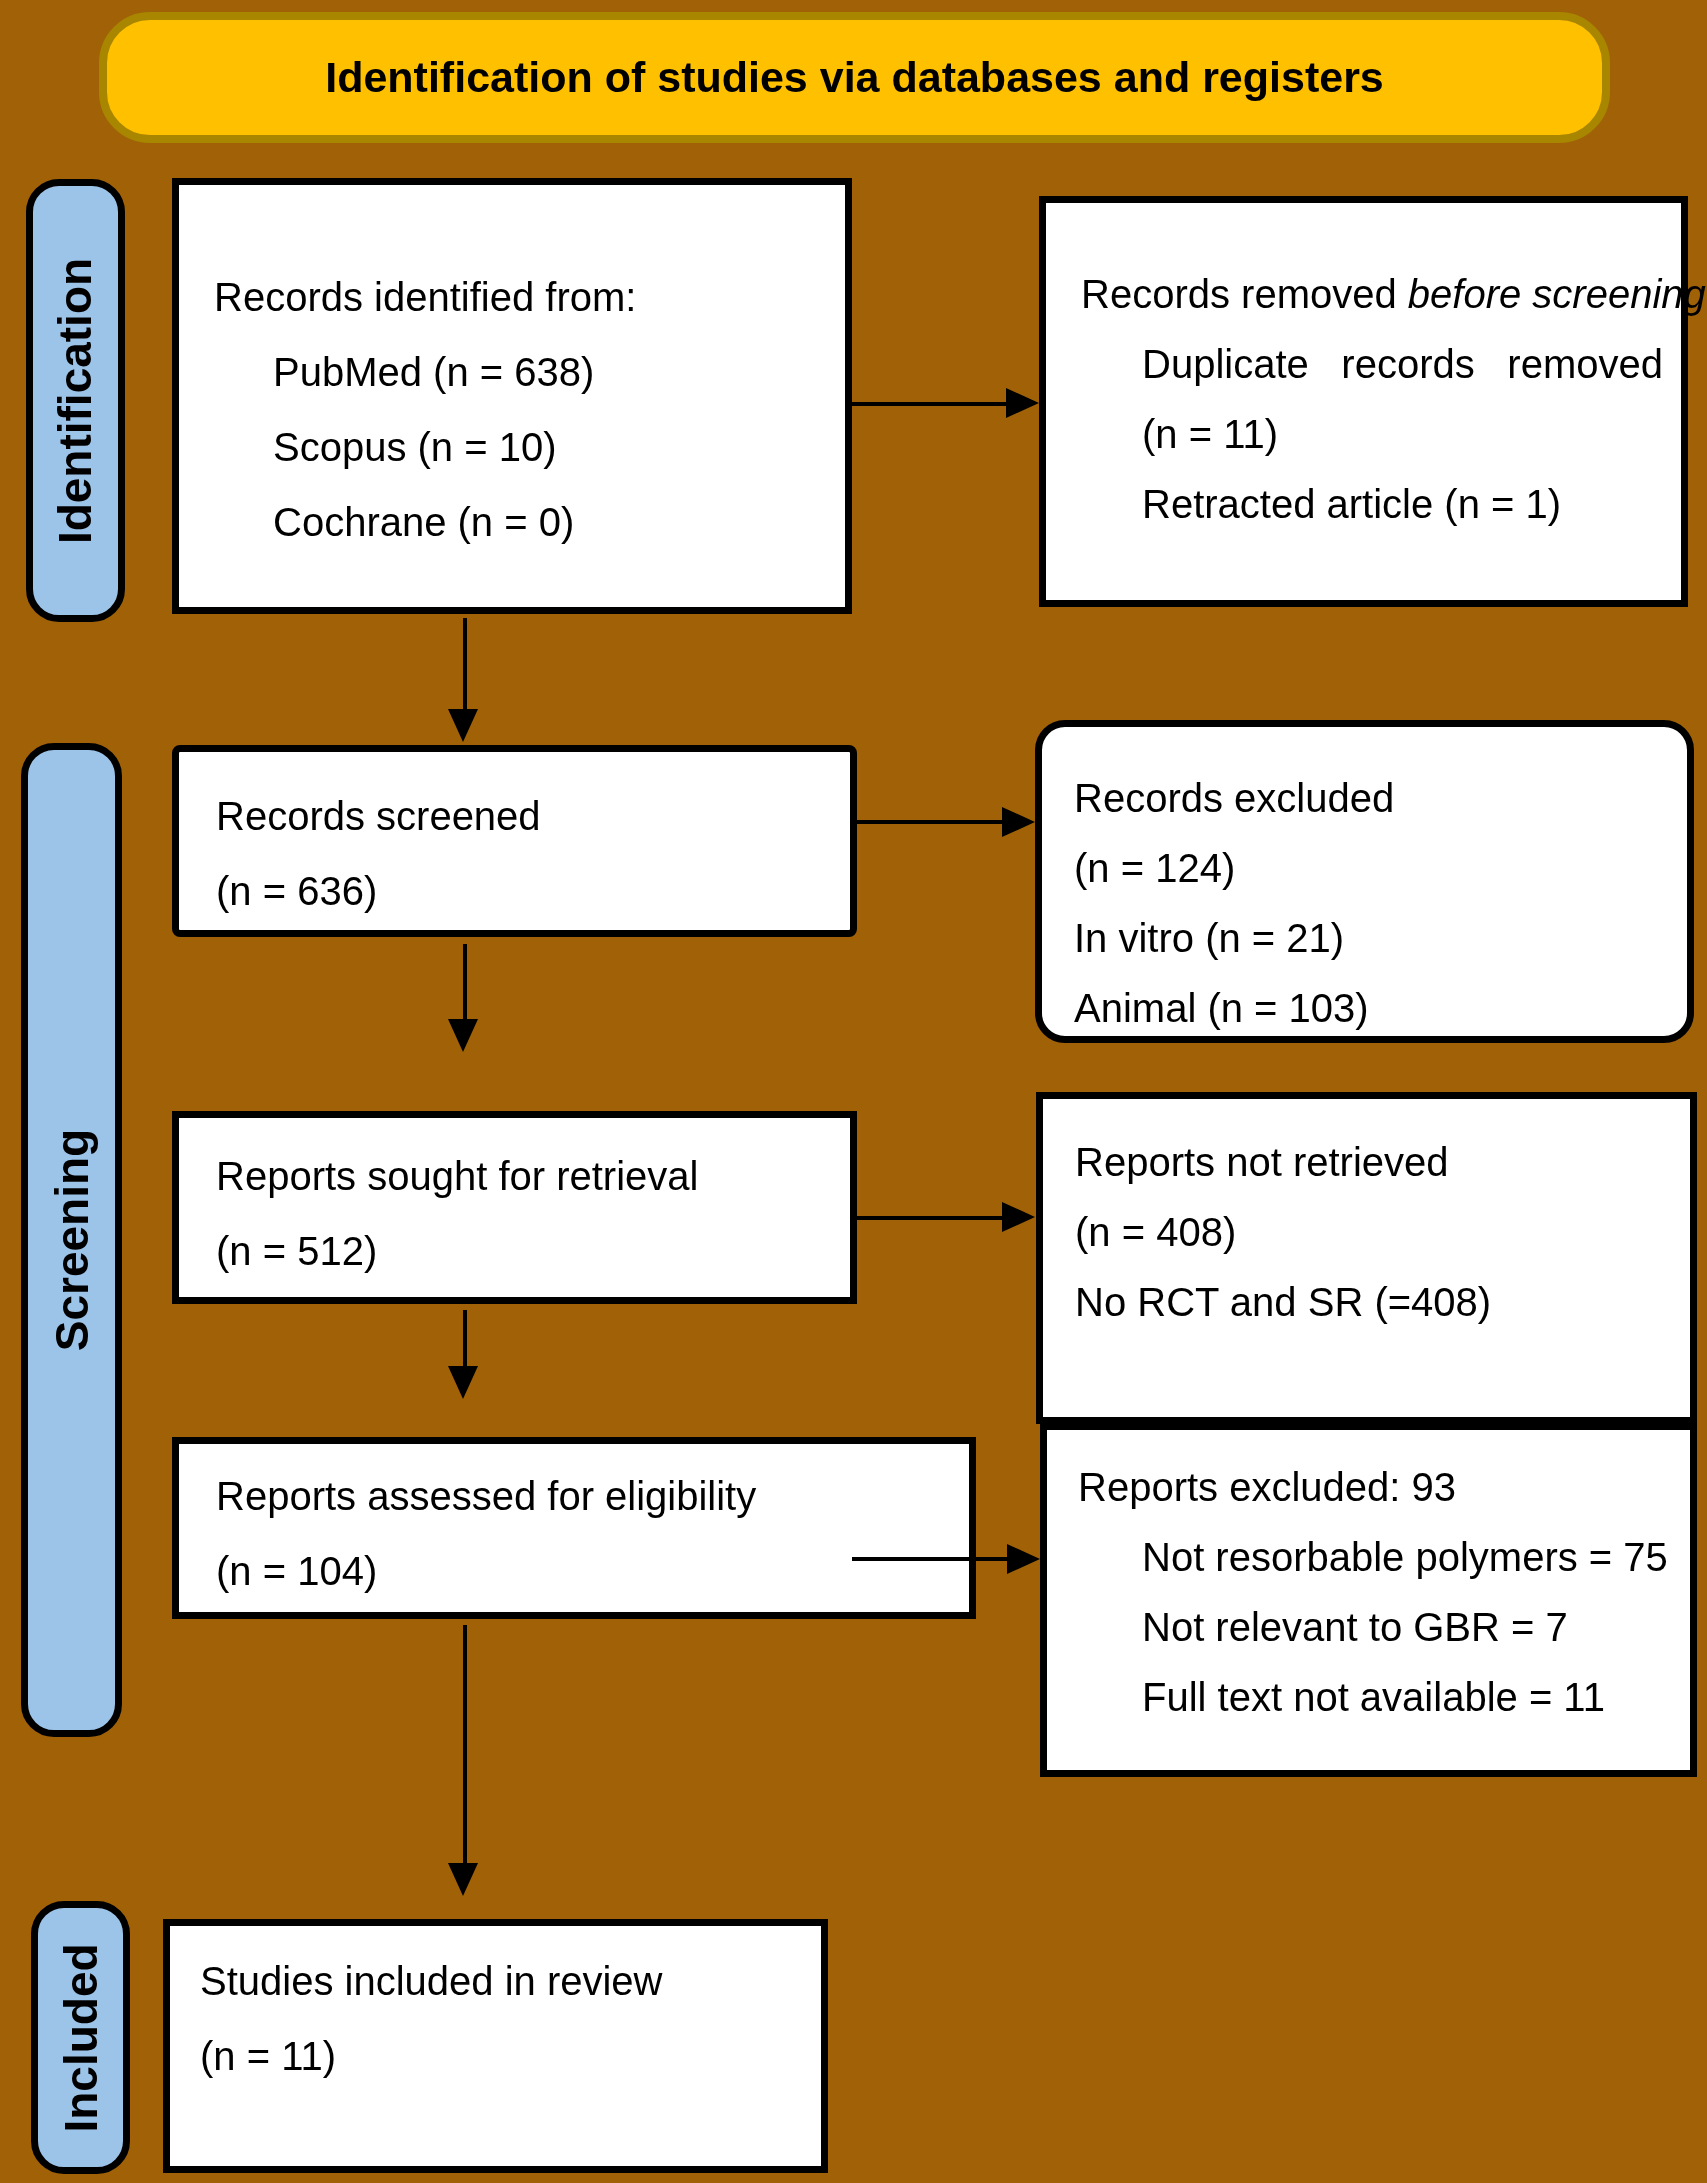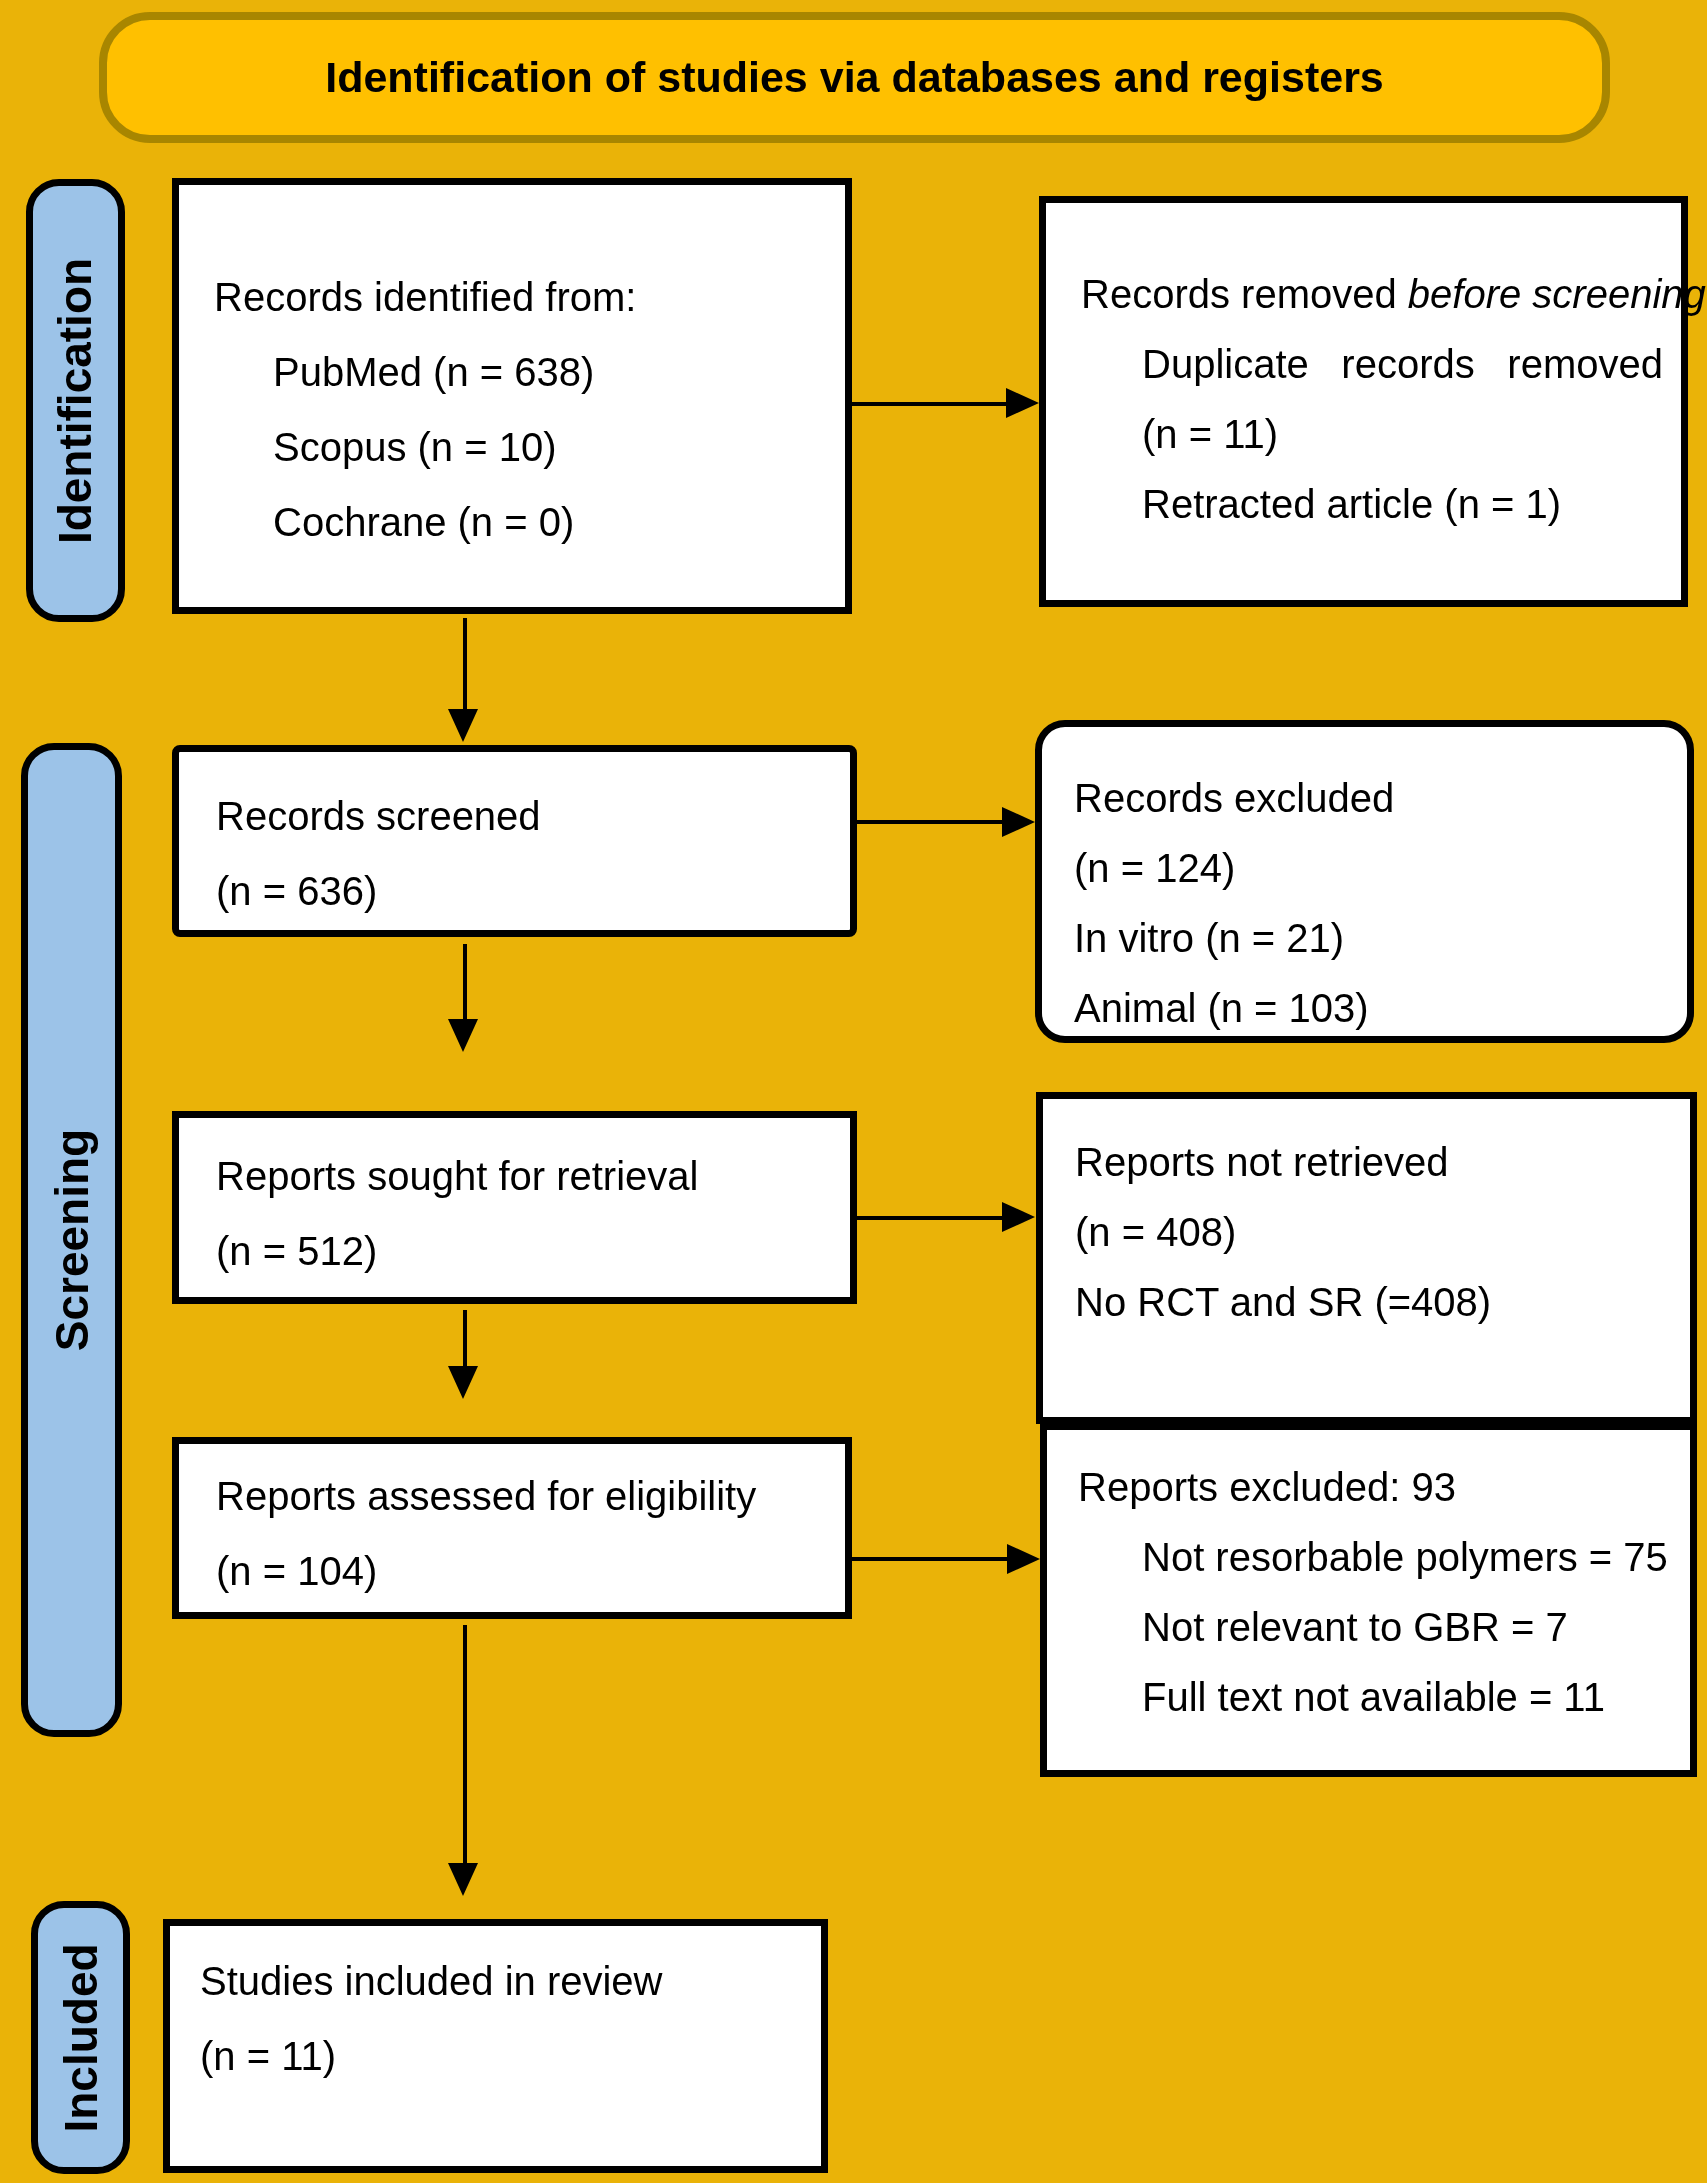--- a/index.html
+++ b/index.html
@@ -1,20 +1,20 @@
 <!DOCTYPE html>
 <html style="--title-fill: #FFC000; --title-border: #A88600; --stage-fill: #9CC3E8; --stage-border: #000000; --box-border: #000000;font-size:8.5px"><head>
 <meta charset="utf-8">
 <style>
   html, body { margin: 0; padding: 0; background: #ffffff; }
   .page {
     position: relative;
     width: 1707px;
     height: 2183px;
-    background: #eab308;
+    background: #a16207;
     font-family: "Liberation Sans", sans-serif;
     color: #000000;
     overflow: hidden;
   }
   .title-banner {
     position: absolute;
     left: 99px; top: 11.7px;
     width: 1511px; height: 131px;
     box-sizing: border-box;
     background: var(--title-fill, #FFC000);
@@ -51,21 +51,21 @@
   .box .bl { white-space: nowrap; }
   .lh-wide .bl, .lh-wide .item, .lh-wide .heading { line-height: 75px; }
   .lh-tight .bl, .lh-tight .item, .lh-tight .heading { line-height: 70px; }
 
   .box-records-identified { left: 172px;  top: 178px;  width: 680px; height: 436px; padding: 75px 21.4px 0 35px; }
   .box-records-removed    { left: 1039px; top: 196px;  width: 649px; height: 411px; padding: 56px 18px 0 35px; }
   .box-records-screened   { left: 172px;  top: 745px; width: 685px; height: 192px; padding: 27px 21.4px 0 37px; border-radius: 8px; }
   .box-records-excluded   { left: 1035px; top: 720px; width: 659px; height: 323px; padding: 36px 21.4px 0 32px; border-radius: 30px; }
   .box-reports-sought     { left: 172px;  top: 1111px; width: 685px; height: 193px; padding: 21.4px 21.4px 0 37px; }
   .box-reports-not-retrieved { left: 1036px; top: 1092px; width: 661px; height: 332px; padding: 28px 21.4px 0 32px; }
-  .box-reports-assessed   { left: 172px;  top: 1437px; width: 680px; height: 182px; padding: 15px 4px 0 37px; }
+  .box-reports-assessed   { left: 172px;  top: 1437px; width: 804px; height: 182px; padding: 15px 4px 0 37px; }
   .box-reports-excluded   { left: 1040px; top: 1423px; width: 657px; height: 354px; padding: 22.4px 21.4px 0 31px; }
   .box-studies-included   { left: 163px;  top: 1919px; width: 665px; height: 254px; padding: 18px 21.4px 0 30px; }
 
   .box-records-identified .item { padding-left: 59px; }
   .box-records-removed .item    { padding-left: 61px; white-space: normal; text-align: justify; }
   .box-reports-excluded .item   { padding-left: 64px; white-space: nowrap; }
 
   .vline { position: absolute; width: 4.3px; background: #000; }
   .hline { position: absolute; height: 4.3px; background: #000; }
   .head-down {

